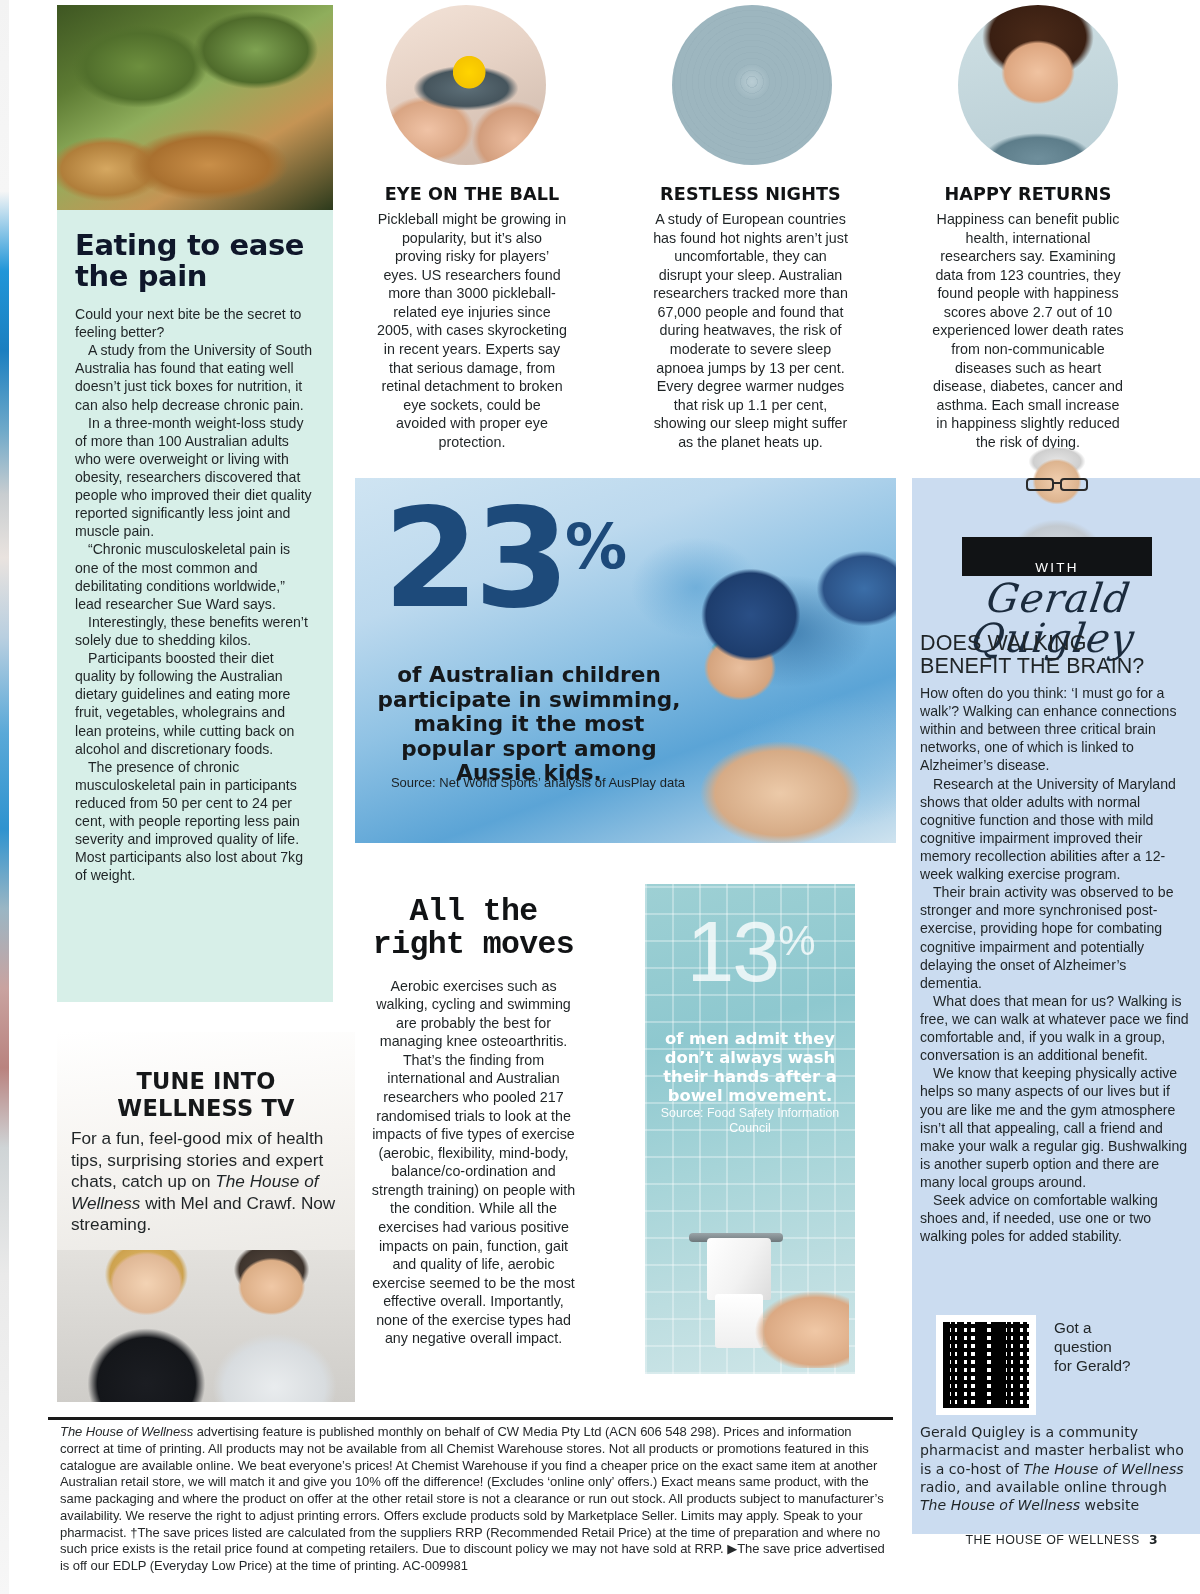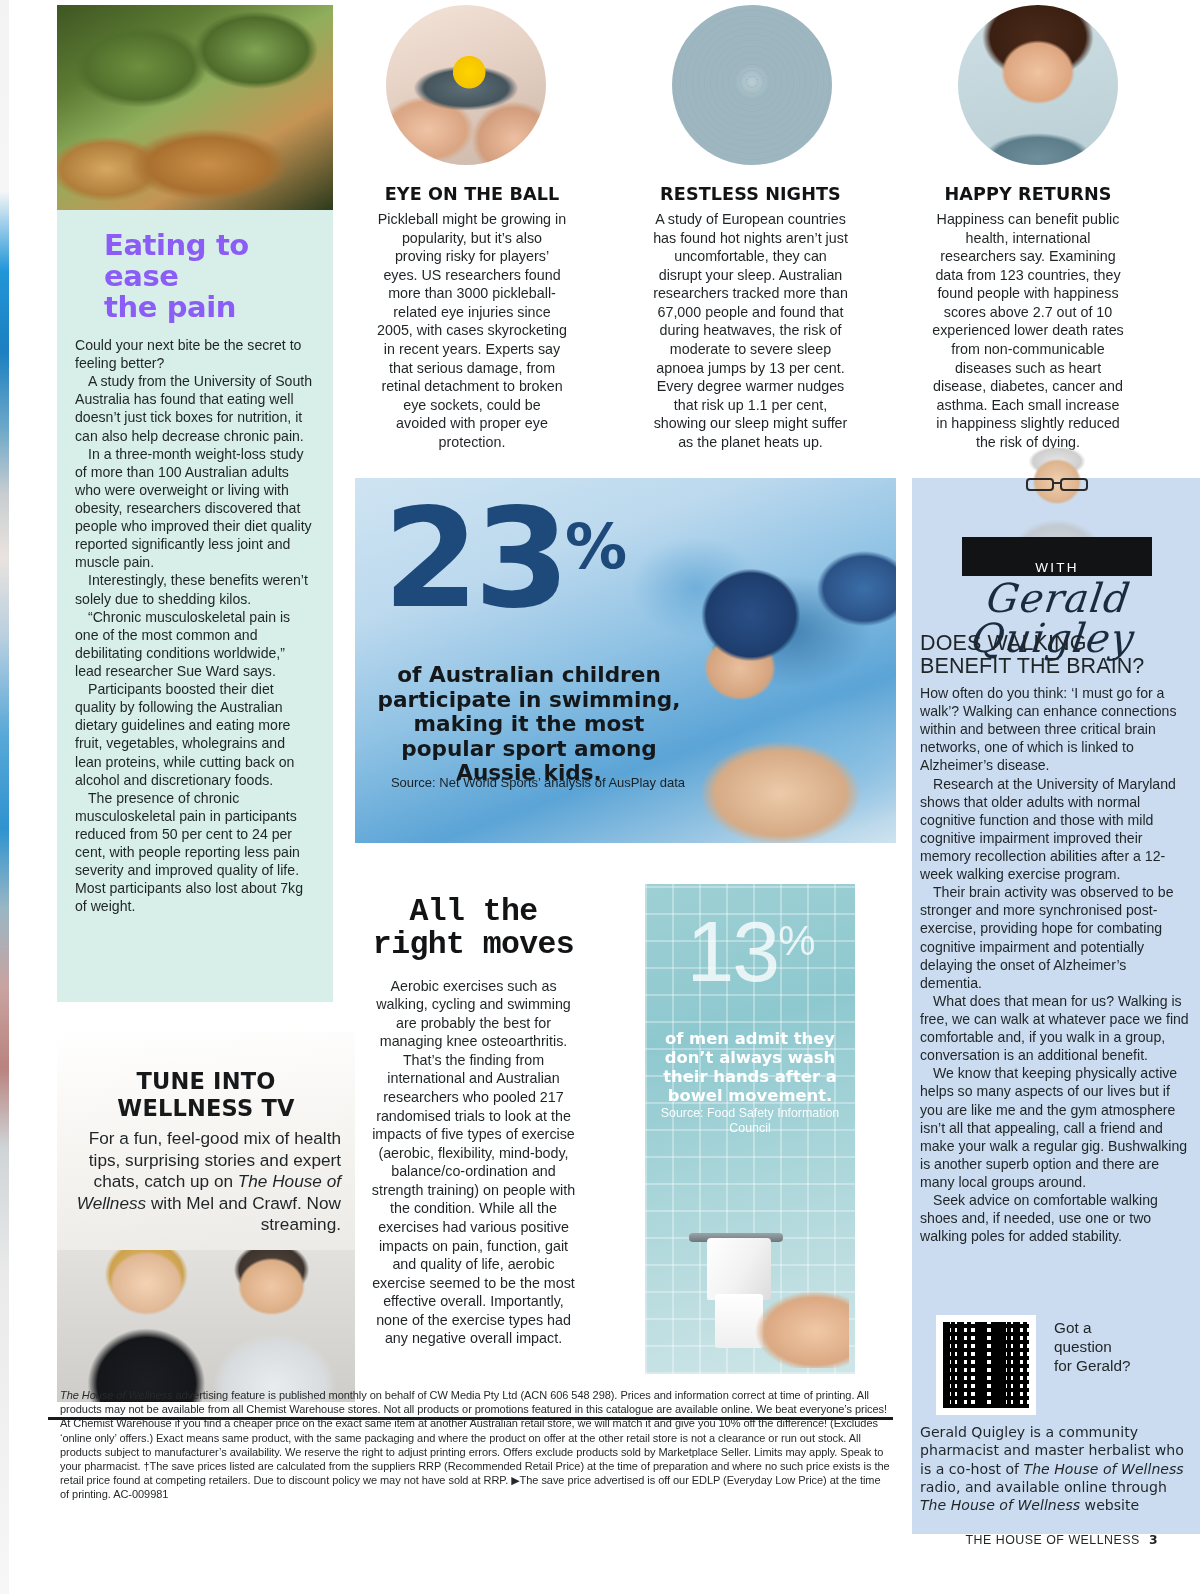--- a/index.html
+++ b/index.html
@@ -60,42 +60,41 @@
       linear-gradient(170deg,#cfe0e4 0%,#b9ced5 100%);
   }
 
   
   .mint-col {
     position: absolute; left: 57px; top: 210px; width: 276px; height: 792px;
     background: #d7efe8; padding: 20px 18px 10px 18px;
   }
   .mint-head {
     font-family: "DejaVu Sans", sans-serif; font-weight: 700;
-    font-size: 29px; line-height: 1.07; color: #8b5cf6; letter-spacing: -0.4px;
+    font-size: 29px; line-height: 1.07; color: #0f172a; letter-spacing: -0.4px;
     margin-bottom: 13px;
-    margin-left: 29px;
   }
   .mint-body p {
     font-size: 14.1px; line-height: 1.285; color: #1f2426; text-align: left;
   }
   .mint-body p + p { text-indent: 13px; }
 
   
   .tv-ad {
     position: absolute; left: 57px; top: 1032px; width: 298px; height: 370px;
     background: linear-gradient(175deg,#ffffff 0%,#f7f5f2 30%,#eceae6 62%,#dcdad6 100%);
     overflow: hidden;
   }
   .tv-title {
     position: absolute; left: 0; right: 0; top: 36px; text-align: center;
     font-family: "DejaVu Sans", sans-serif; font-weight: 700; font-size: 22.5px;
     line-height: 1.18; color: #16181a; letter-spacing: .2px;
   }
   .tv-copy {
-    position: absolute; left: 14px; right: 14px; top: 96px; text-align: right;
+    position: absolute; left: 14px; right: 14px; top: 96px; text-align: left;
     font-size: 17.2px; line-height: 1.25; color: #1f2426;
   }
   .tv-copy i { font-style: italic; }
   .seven-logo {
     position: absolute; left: 92px; top: 232px; width: 62px; height: 40px;
     color: #e4002b; font-family: "DejaVu Sans", sans-serif; font-weight: 700;
     font-size: 40px; line-height: 40px; font-style: italic; letter-spacing: -2px;
   }
   .tv-people {
     position: absolute; left: 0; right: 0; bottom: 0; height: 152px;
@@ -270,22 +269,22 @@
     position: absolute; left: 920px; top: 1423px; width: 272px;
     font-family: "DejaVu Sans", sans-serif; font-size: 14.1px; line-height: 1.3; color: #1f2426;
   }
   .gerald-bio i { font-style: italic; }
 
   
   .footer-rule {
     position: absolute; left: 48px; top: 1417px; width: 845px; height: 3px; background: #1a1a1a;
   }
   .fineprint {
-    position: absolute; left: 60px; top: 1388px; width: 830px;
-    font-size: 11px; line-height: 1.29; color: #26292b; letter-spacing: -.05px;
+    position: absolute; left: 60px; top: 1424px; width: 830px;
+    font-size: 13px; line-height: 1.29; color: #26292b; letter-spacing: -.05px;
   }
   .fineprint i { font-style: italic; }
   .version-code {
     position: absolute; left: 56px; top: 1646px;
     font-size: 8.6px; color: #6e7174; letter-spacing: .2px;
   }
   .page-footer {
     position: absolute; right: 42px; top: 1532px;
     font-size: 12.4px; color: #1f2426; letter-spacing: .5px;
   }
@@ -299,22 +298,22 @@
   <div class="bleed"></div>
 
   <div class="salad-photo"></div>
 
   <div class="mint-col">
     <div class="mint-head" id="left-headline">Eating to ease<br>the pain</div>
     <div class="mint-body" id="left-body">
         <p>Could your next bite be the secret to feeling better?</p>
         <p>A study from the University of South Australia has found that eating well doesn’t just tick boxes for nutrition, it can also help decrease chronic pain.</p>
         <p>In a three-month weight-loss study of more than 100 Australian adults who were overweight or living with obesity, researchers discovered that people who improved their diet quality reported significantly less joint and muscle pain.</p>
+        <p>“Chronic musculoskeletal pain is one of the most common and debilitating conditions worldwide,” lead researcher Sue Ward says.</p>
         <p>Interestingly, these benefits weren’t solely due to shedding kilos.</p>
-        <p>“Chronic musculoskeletal pain is one of the most common and debilitating conditions worldwide,” lead researcher Sue Ward says.</p>
         <p>Participants boosted their diet quality by following the Australian dietary guidelines and eating more fruit, vegetables, wholegrains and lean proteins, while cutting back on alcohol and discretionary foods.</p>
         <p>The presence of chronic musculoskeletal pain in participants reduced from 50 per cent to 24 per cent, with people reporting less pain severity and improved quality of life. Most participants also lost about 7kg of weight.</p>
       </div>
   </div>
 
   <div class="tv-ad">
     <div class="tv-title" id="tv-title">TUNE INTO<br>WELLNESS TV</div>
     <div class="tv-copy" id="tv-copy">For a fun, feel-good mix of health tips, surprising stories and expert chats, catch up on <i>The House of Wellness</i> with Mel and Crawf. Now streaming.</div>
     <div class="seven-logo">7+</div>
     <div class="tv-people"></div>

